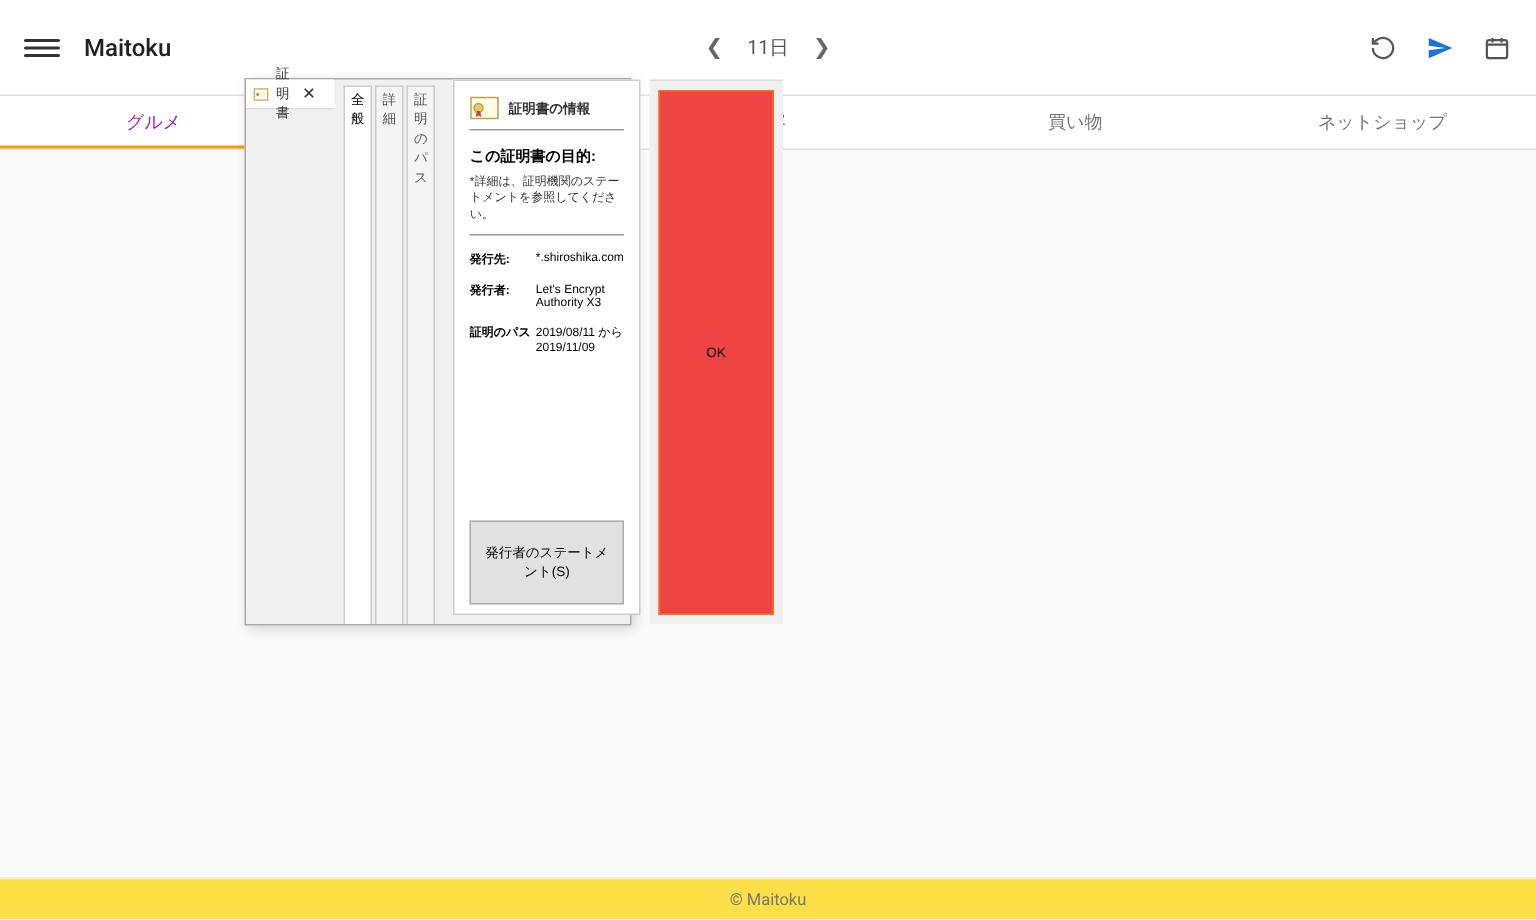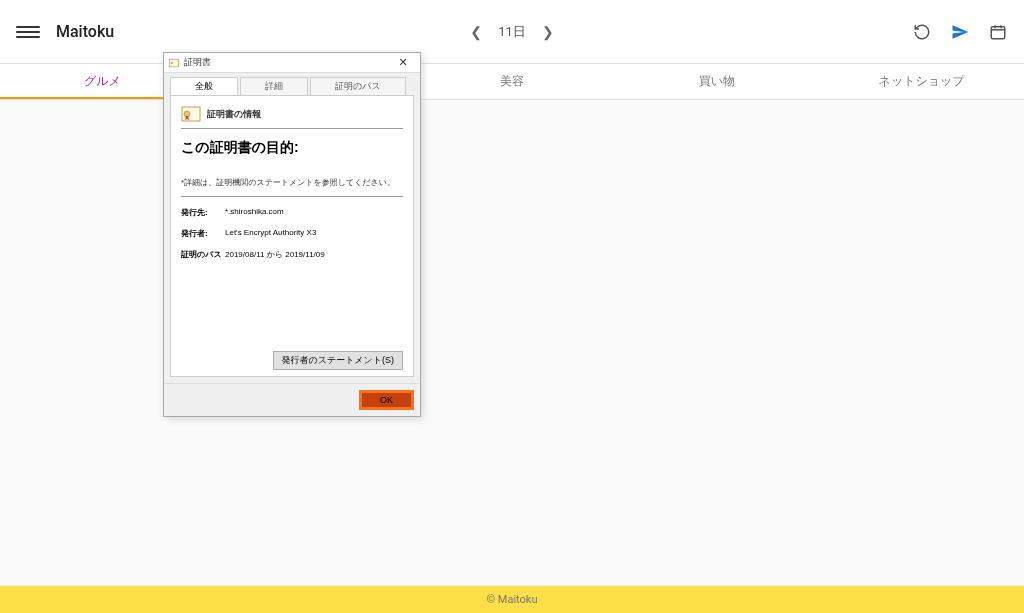--- a/index.html
+++ b/index.html
@@ -22,47 +22,47 @@
     .tab.active { color: #a21caf; }
     .tab.active::after { content: ""; position: absolute; bottom: 0; left: 0; right: 0; height: 2px; background: #ff9800; }
     
     
     .main { height: calc(613px - 48px - 36px - 28px); background: #fafafa; }
     
     
     .footer { position: absolute; bottom: 0; left: 0; right: 0; height: 28px; display: flex; align-items: center; justify-content: center; font-size: 11px; color: #757575; background: #fde047; border-top: 1px solid #eee; }
     
     
-    .dialog { position: absolute; left: 163px; top: 52px; width: 258px; height: 365px; background: #f0f0f0; border: 1px solid #aaa; box-shadow: 2px 2px 8px rgba(0,0,0,0.15); font-family: "Meiryo UI","MS PGothic",sans-serif; font-size: 9px; display: flex; flex-direction: column; }
+    .dialog { position: absolute; left: 163px; top: 52px; width: 258px; height: 365px; background: #f0f0f0; border: 1px solid #aaa; box-shadow: 2px 2px 8px rgba(0,0,0,0.15); font-family: "Meiryo UI","MS PGothic",sans-serif; font-size: 9px; display: flex; }
     .dialog-titlebar { display: flex; align-items: center; height: 20px; padding: 0 4px; background: #fff; border-bottom: 1px solid #ddd; }
     .cert-icon { width: 12px; height: 12px; margin-right: 4px; display: inline-flex; align-items: center; justify-content: center; }
     .dialog-title { flex: 1; font-size: 9px; color: #333; }
     .close-btn { width: 26px; height: 18px; display: flex; align-items: center; justify-content: center; cursor: pointer; font-size: 11px; color: #333; }
     
     .dialog-tabs { display: flex; padding: 4px 6px 0 6px; gap: 2px; font-size: 9px; }
-    .dtab { padding: 2px 24px; border: 1px solid #ccc; border-bottom: none; background: #f5f5f5; cursor: pointer; color: #555; }
+    .dtab { padding: 2px 4px; border: 1px solid #ccc; border-bottom: none; background: #f5f5f5; cursor: pointer; color: #555; }
     .dtab.active { background: #fff; color: #000; }
     
     .dialog-body { flex: 1; margin: 0 6px 6px 6px; background: #fff; border: 1px solid #ccc; padding: 10px 10px 6px 10px; display: flex; flex-direction: column; }
     .cert-header { display: flex; align-items: center; gap: 6px; padding-bottom: 6px; border-bottom: 1px solid #999; margin-bottom: 10px; }
     .cert-header-icon { width: 20px; height: 16px; }
     .cert-header-title { font-size: 9px; font-weight: bold; color: #333; }
-    .cert-purpose-label { font-size: 14px; font-weight: bold; margin-bottom: 20px; }
+    .cert-purpose-label { font-size: 10px; font-weight: bold; margin-bottom: 4px; }
     .cert-purpose-list { list-style: disc; padding-left: 18px; margin-bottom: 10px; }
     .cert-purpose-list li { font-size: 8px; color: #333; line-height: 1.6; }
     .cert-note { font-size: 8px; color: #333; margin-bottom: 8px; }
     .cert-hr { border: none; border-top: 1px solid #999; margin-bottom: 10px; }
     .cert-fields { font-size: 8px; }
     .cert-field { display: flex; margin-bottom: 10px; }
     .cert-field-label { width: 44px; font-weight: bold; flex-shrink: 0; }
     .cert-field-value { flex: 1; }
     
     .dialog-buttons { margin-top: auto; display: flex; flex-direction: column; align-items: flex-end; gap: 6px; }
-    .win-btn { font-size: 9px; padding: 2px 8px; background: #e1e1e1; border: 1px solid #adadad; cursor: pointer; min-width: 50px; text-align: center; }
-    .win-btn.primary { border: 3px solid #f97316; background: #c2410c; padding: 2px 18px; }
+    .win-btn { font-size: 9px; padding: 14px 8px; background: #e1e1e1; border: 1px solid #adadad; cursor: pointer; min-width: 50px; text-align: center; }
+    .win-btn.primary { border: 1px solid #f97316; background: #ef4444; padding: 2px 31px; }
     .ok-wrap { padding: 6px; display: flex; justify-content: flex-end; background: #f0f0f0; border-top: 1px solid #ddd; }
   </style>
 </head>
 <body>
 
 <div class="header">
   <div class="menu-btn">
     <span></span>
       <span></span>
       <span></span>

